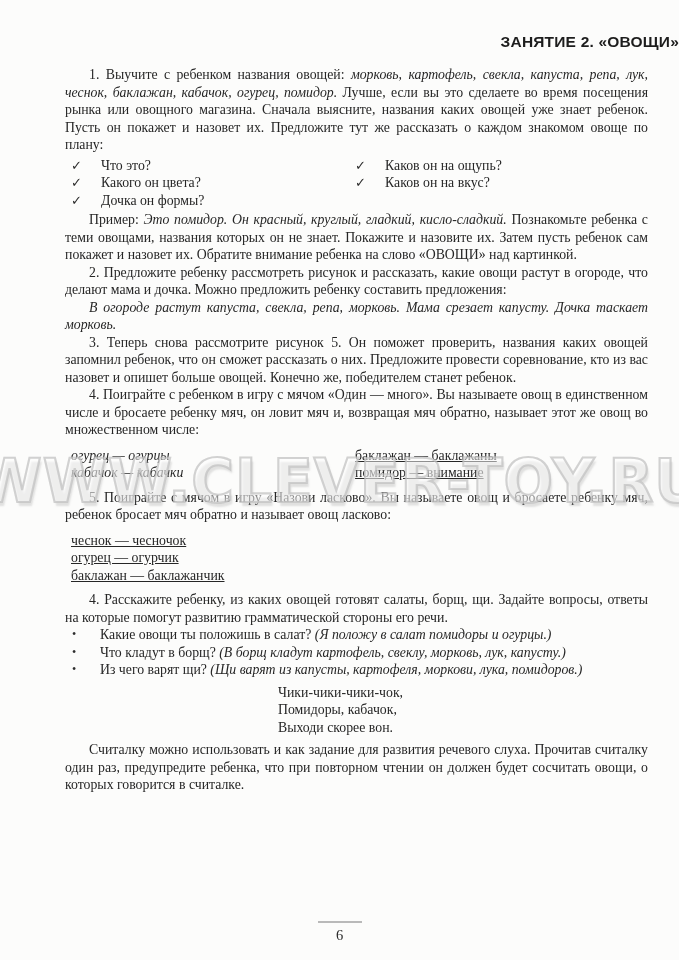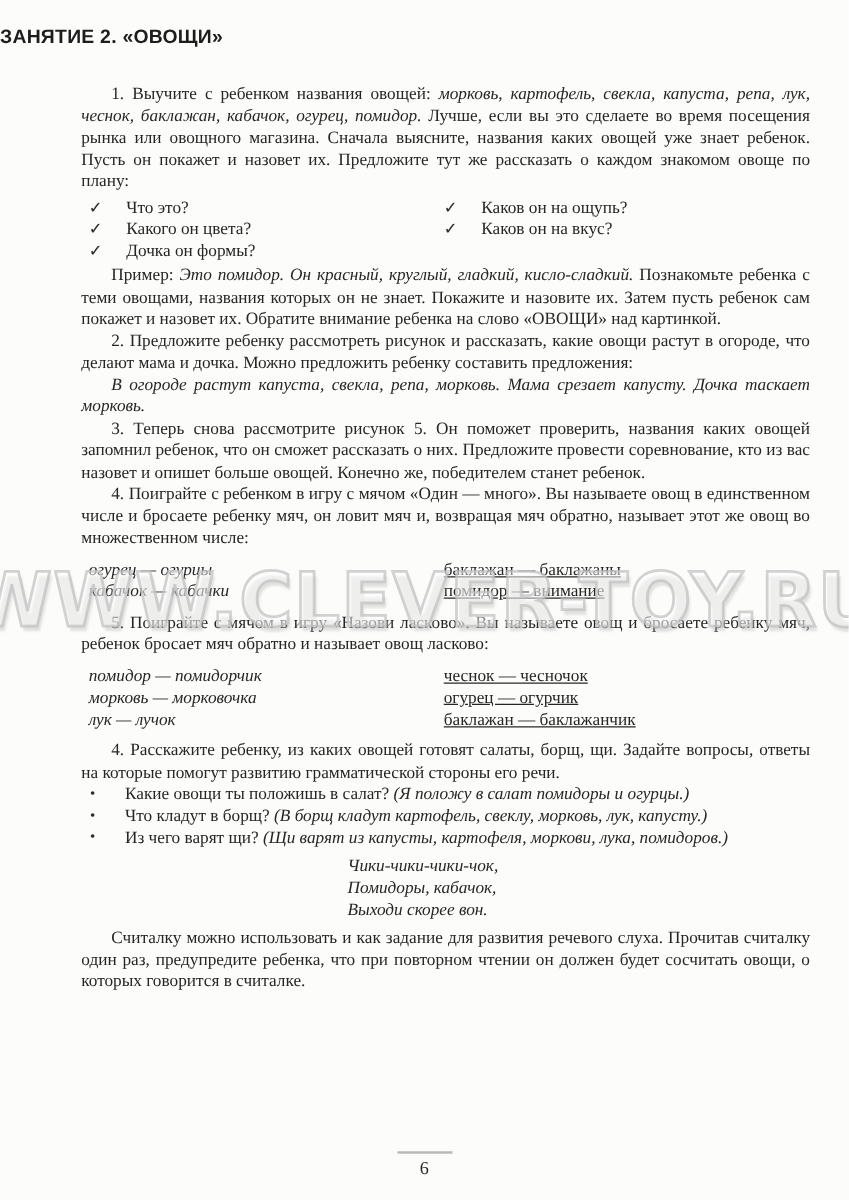--- a/index.html
+++ b/index.html
@@ -8,22 +8,22 @@
     width: 679px;
     height: 960px;
     margin: 0 auto;
     background: #fcfcfb;
     overflow: hidden;
     font-family: "Liberation Serif", serif;
     color: #262626;
   }
   .title {
     margin: 0;
-    padding-top: 21px;
-    text-align: left;
+    padding-top: 33px;
+    text-align: right;
     font-family: "Liberation Sans", sans-serif;
     font-weight: bold;
     font-size: 15.5px;
     letter-spacing: 0.2px;
     color: #1d1d1d;
   }
   .content {
     position: absolute;
     left: 65px;
     top: 66px;
@@ -67,21 +67,21 @@
   .qa-marker {
     flex: 0 0 auto;
     width: 28px;
     padding-left: 7px;
     font-size: 12px;
     color: #2c2c2c;
   }
   .qa-text { flex: 1 1 auto; }
   
   .poem { margin: 5px 0 5px 213px; }
-  .poem-line { line-height: 17.5px; font-style: italic; }
+  .poem-line { line-height: 17.5px; }
   
   .watermark {
     position: absolute;
     left: 50%;
     top: 446px;
     transform: translateX(-50%) scaleX(0.97);
     transform-origin: center;
     white-space: nowrap;
     font-family: "DejaVu Sans", sans-serif;
     font-weight: bold;
@@ -167,25 +167,20 @@
       </div>
       <div class="pairs-col-right">
         <div class="pair-row">баклажан — баклажаны</div>
         <div class="pair-row">помидор — внимание</div>
       </div>
     </div>
 
     <p class="para">5. Поиграйте с мячом в игру «Назови ласково». Вы называете овощ и бросаете ребенку мяч, ребенок бросает мяч обратно и называет овощ ласково:</p>
 
     <div class="pairs">
-      <div class="pairs-col-left">
-        <div class="pair-row">помидор — помидорчик</div>
-        <div class="pair-row">морковь — морковочка</div>
-        <div class="pair-row">лук — лучок</div>
-      </div>
       <div class="pairs-col-right">
         <div class="pair-row">чеснок — чесночок</div>
         <div class="pair-row">огурец — огурчик</div>
         <div class="pair-row">баклажан — баклажанчик</div>
       </div>
     </div>
 
     <p class="para">4. Расскажите ребенку, из каких овощей готовят салаты, борщ, щи. Задайте вопросы, ответы на которые помогут развитию грамматической стороны его речи.</p>
 
     <div class="qa-list">

